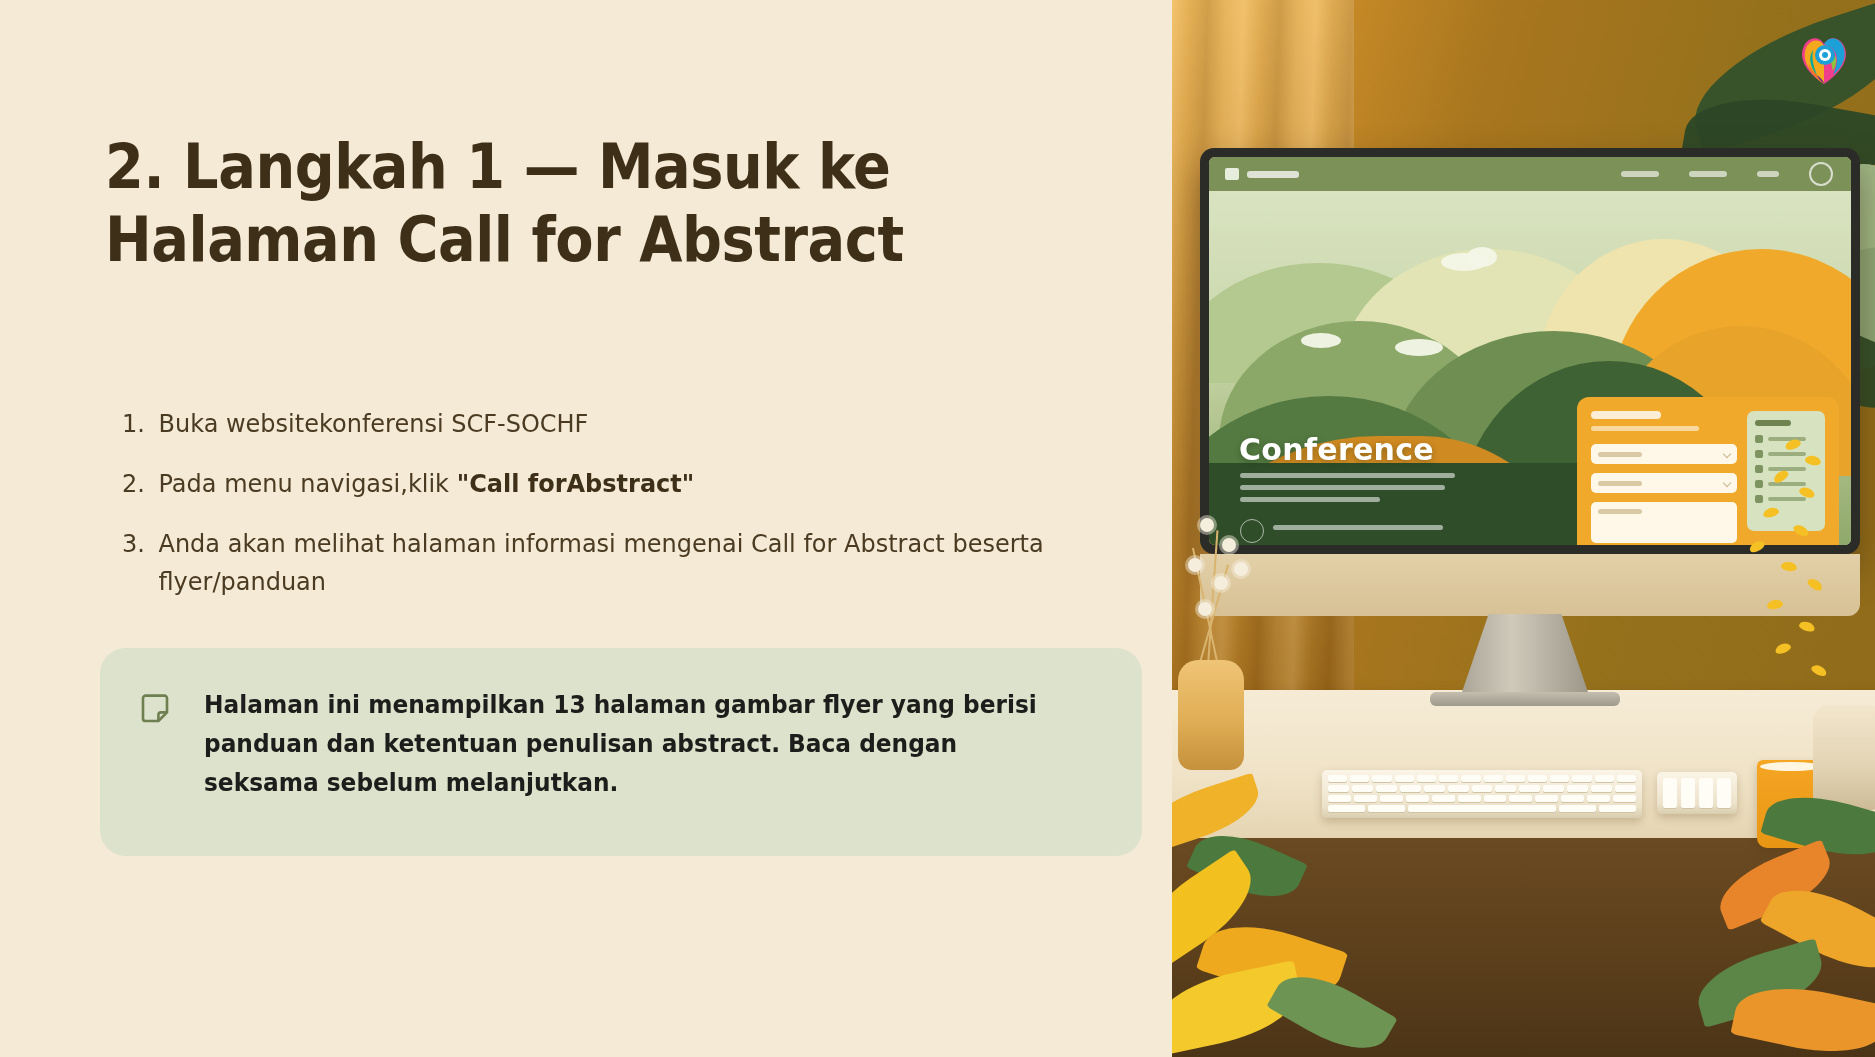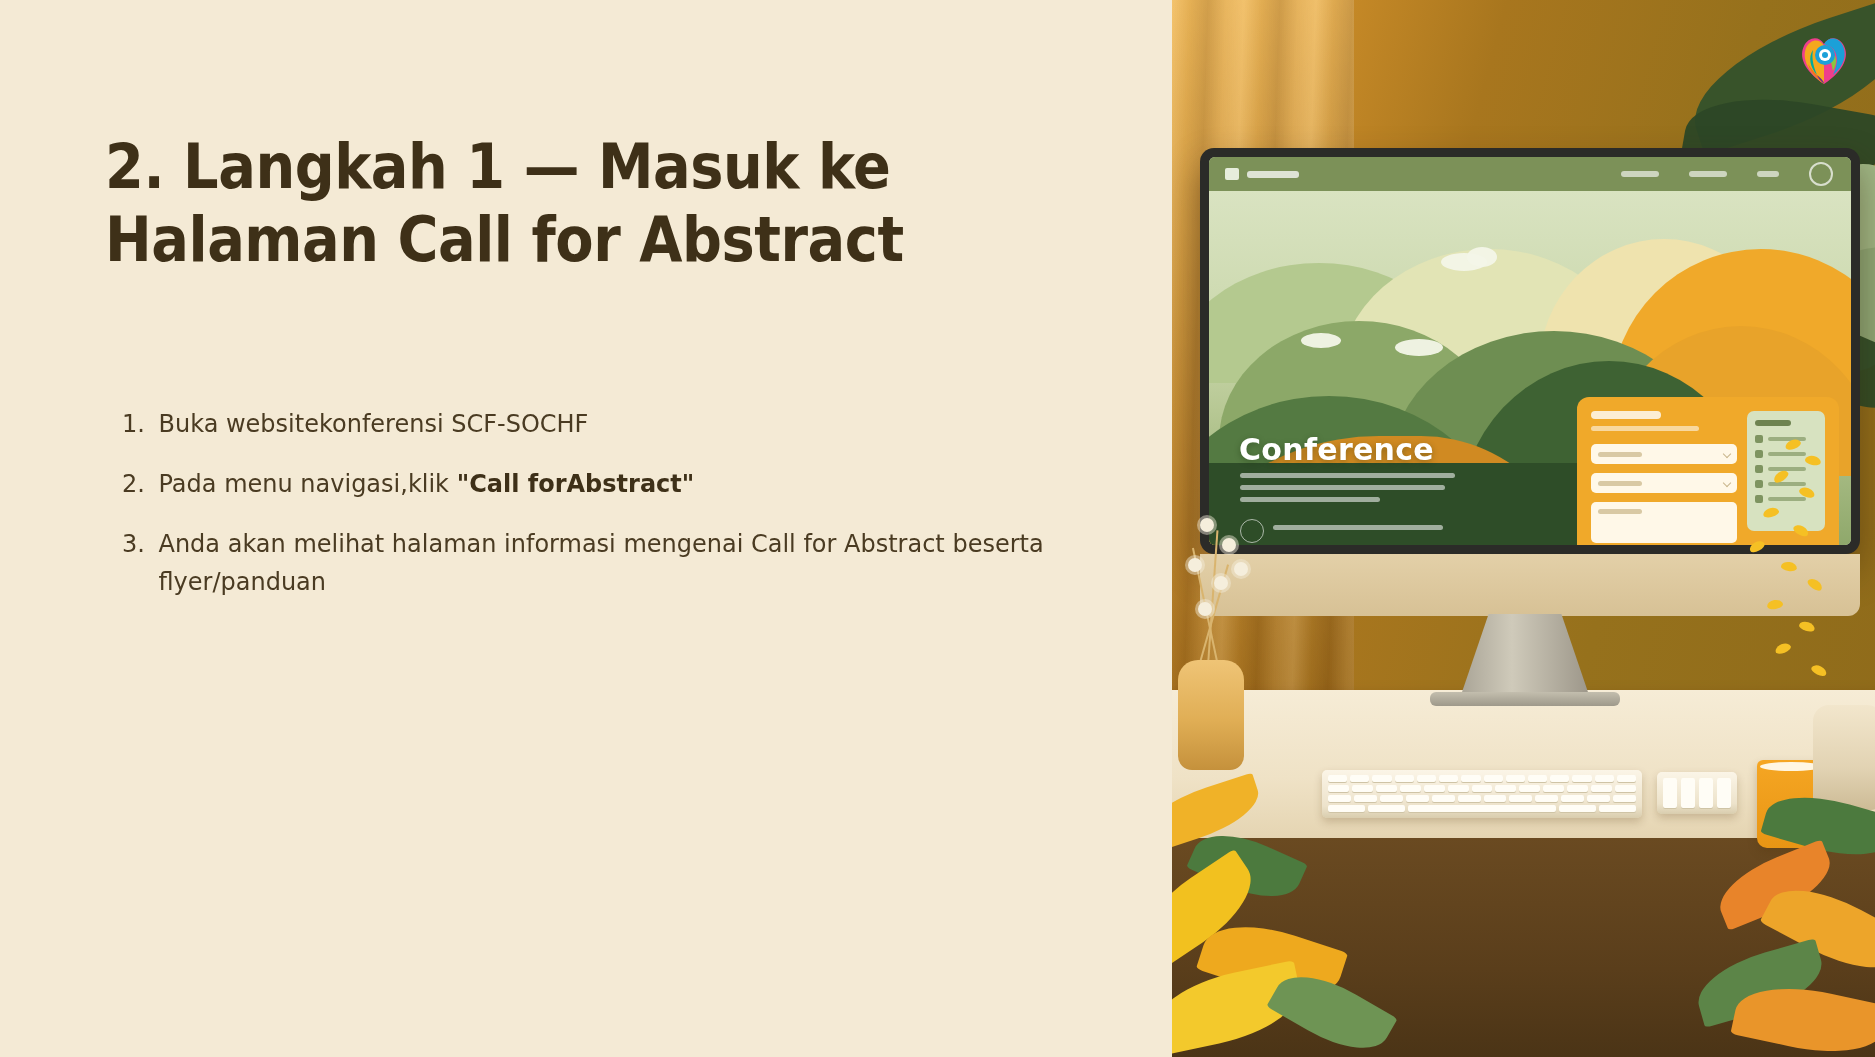--- a/index.html
+++ b/index.html
@@ -387,20 +387,29 @@
         <span class="step-text"><span>Pada menu navigasi,klik </span><b>"Call forAbstract"</b></span>
       </div>
 
       <div class="step">
         <span class="step-num">3.</span>
         <span class="step-text"><span>Anda akan melihat halaman informasi mengenai Call for Abstract beserta flyer/panduan</span></span>
       </div>
 
     </div>
 
+    <div class="callout">
+      <span class="callout-icon">
+        <svg width="30" height="30" viewBox="0 0 30 30" aria-hidden="true">
+          <path d="M3 4.2 A2.6 2.6 0 0 1 5.6 1.6 H24.4 A2.6 2.6 0 0 1 27 4.2 V18.4 L18.4 27 H5.6 A2.6 2.6 0 0 1 3 24.4 Z" fill="none" stroke="#6F7F52" stroke-width="2.6" stroke-linejoin="round"></path>
+          <path d="M27 18.4 H21 A2.6 2.6 0 0 0 18.4 21 V27" fill="none" stroke="#6F7F52" stroke-width="2.6" stroke-linejoin="round"></path>
+        </svg>
+      </span>
+      <span class="callout-text">Halaman ini menampilkan 13 halaman gambar flyer yang berisi panduan dan ketentuan penulisan abstract. Baca dengan seksama sebelum melanjutkan.</span>
+    </div>
 
   </div>
 
   <div class="photo">
 
     <div class="wall"></div>
     <div class="curtain"></div>
 
     <div class="frond" style="right:-40px; top:30px; width:230px; height:92px; transform:rotate(-18deg); border-radius:70% 8% 70% 8%;"></div>
     <div class="frond" style="right:-10px; top:100px; width:200px; height:80px; transform:rotate(10deg); background:#2C4726;"></div>

